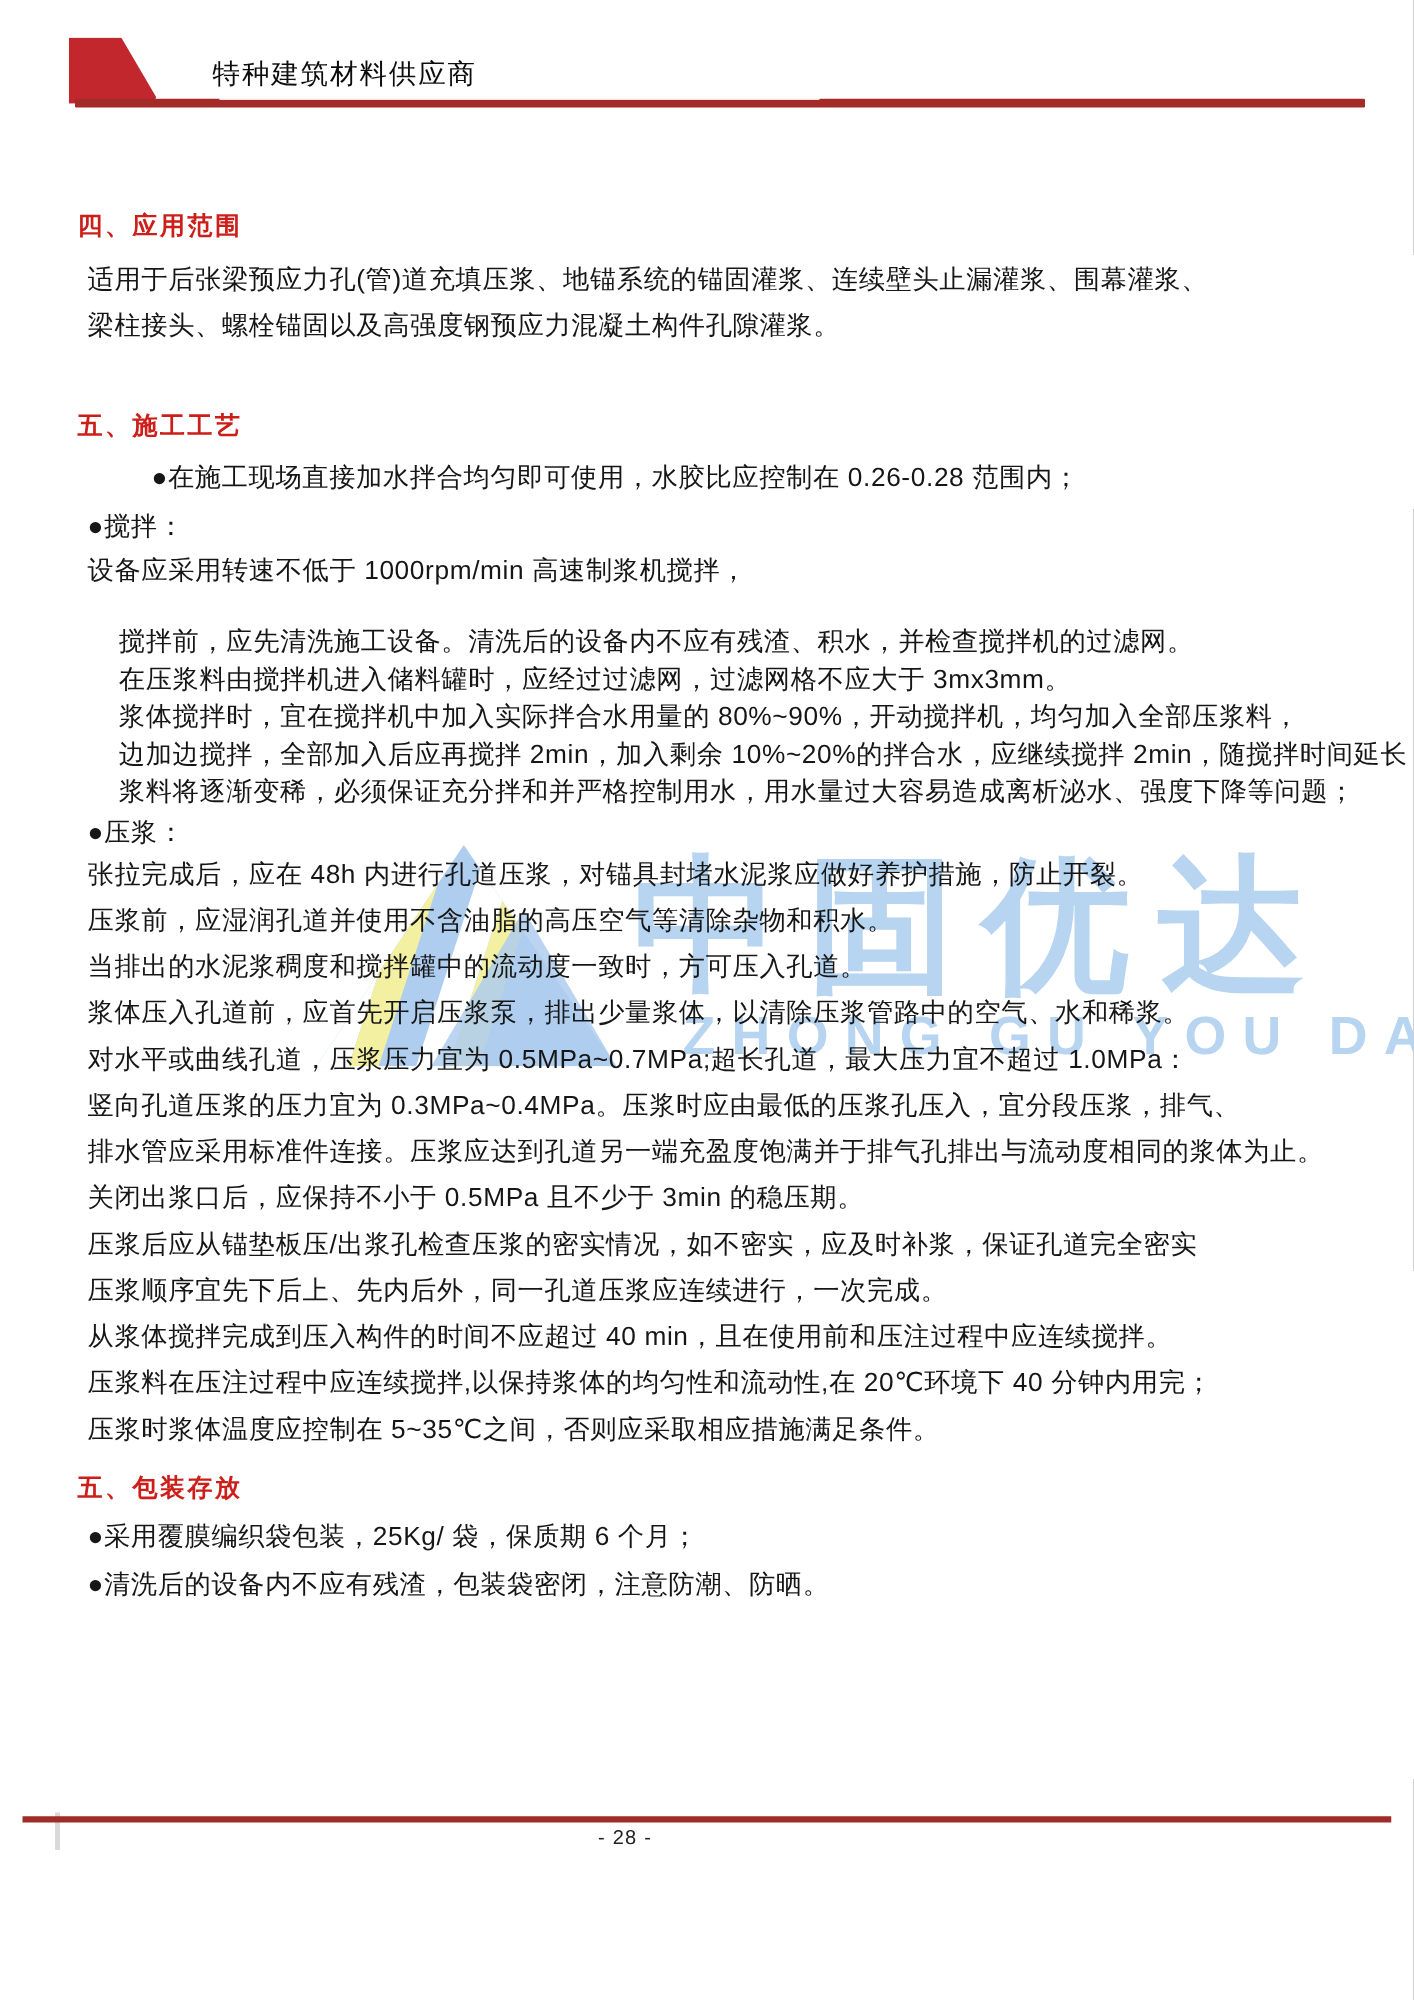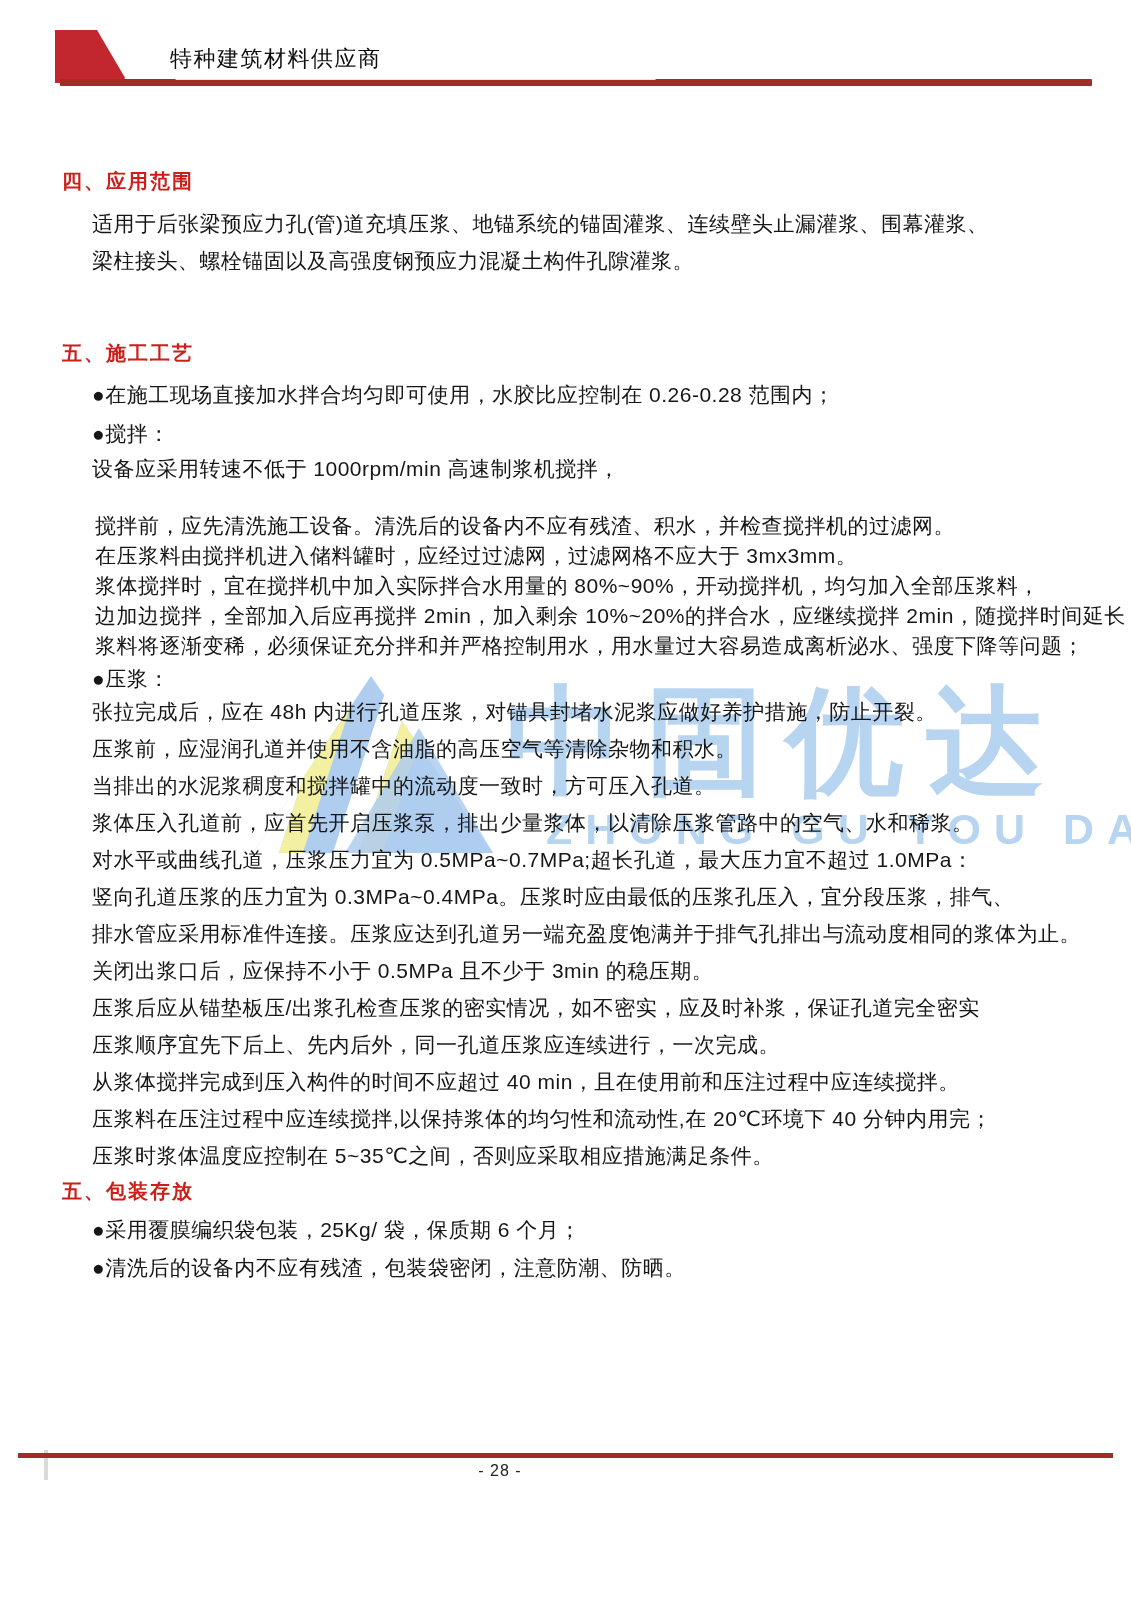--- a/index.html
+++ b/index.html
@@ -43,37 +43,37 @@
     margin-top:14px;
   }
   .wm-en{
     font-size:43px;line-height:46px;font-weight:bold;
     color:#b7d4f0;letter-spacing:13px;white-space:nowrap;
     margin-top:6px;margin-left:40px;
   }
   
   .section{position:absolute;left:0;width:915px;z-index:2;}
   #sec4{top:168px;}
-  #sec5{top:340px;}
+  #sec5{top:328px;}
   #sec6{top:1178px;}
   .sec-heading{
     margin-left:62px;
     font-size:20px;font-weight:bold;color:#cc1f1a;
     letter-spacing:2px;line-height:26px;
   }
   .line{
     font-size:21px;line-height:23px;color:#161616;
     white-space:nowrap;letter-spacing:0.5px;
   }
   .ind0{margin-left:95px;}
-  .ind1{margin-left:92px;}
+  .ind1{margin-left:70px;}
   #sec4 .lines .line:nth-child(1){margin-top:18px;}
   #sec4 .lines .line:nth-child(2){margin-top:14px;}
   #sec5 .lines .line{margin-top:14px;}
-  #sec5 .lines .line:nth-child(1){margin-top:17px;}
+  #sec5 .lines .line:nth-child(1){margin-top:17px;text-align:center;}
   #sec5 .lines .line:nth-child(2){margin-top:16px;}
   #sec5 .lines .line:nth-child(3){margin-top:12px;}
   #sec5 .lines .line:nth-child(4){margin-top:34px;}
   #sec5 .lines .line:nth-child(n+5):nth-child(-n+8){margin-top:7px;}
   #sec5 .lines .line:nth-child(9){margin-top:10px;}
   #sec5 .lines .line:nth-child(10){margin-top:10px;}
   #sec6 .lines .line:nth-child(1){margin-top:14px;}
   #sec6 .lines .line:nth-child(2){margin-top:15px;}
   
   .footer{position:absolute;left:0;top:1440px;width:1131px;z-index:3;}

